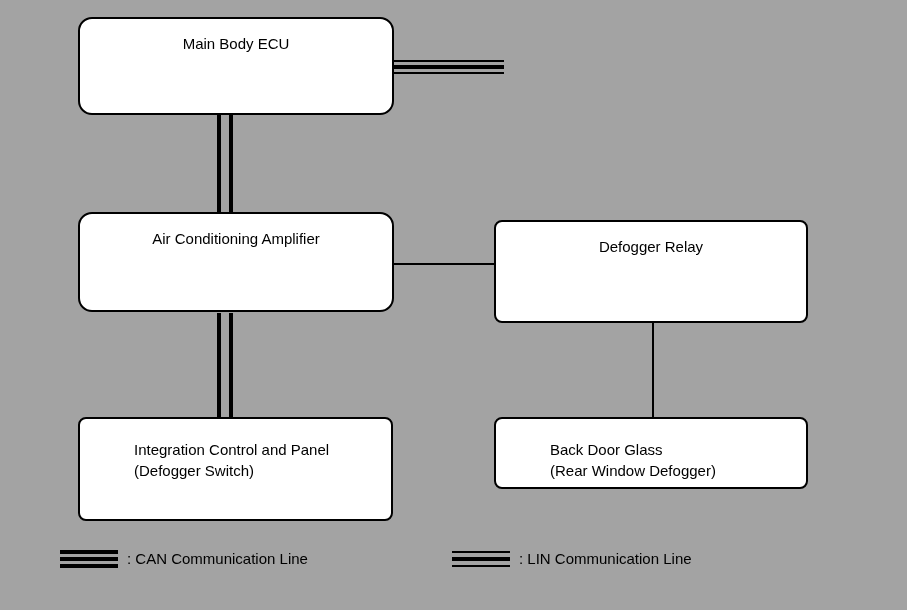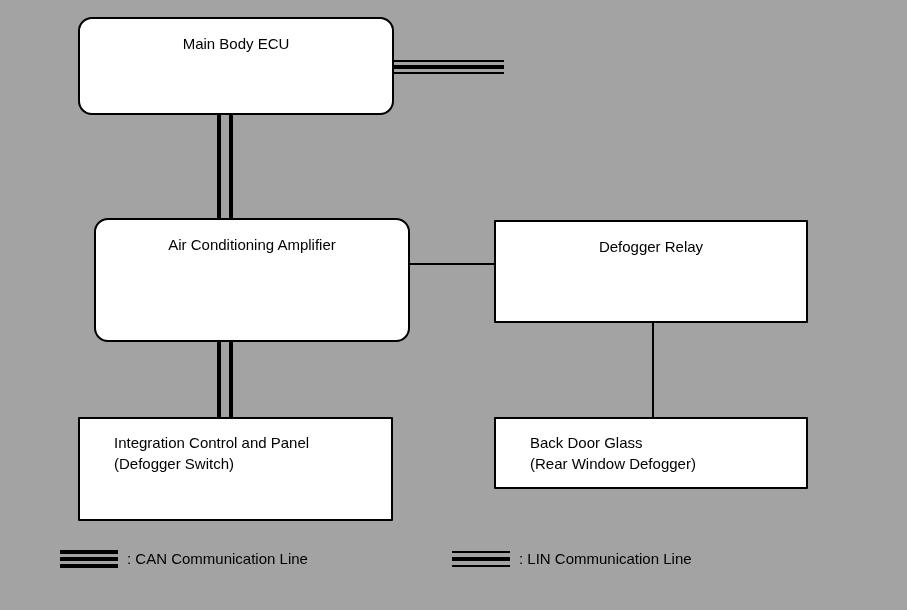--- a/index.html
+++ b/index.html
@@ -18,33 +18,33 @@
 
   
   .node {
     position: absolute;
     box-sizing: border-box;
     border: 2px solid #000000;
     background: #ffffff;
     z-index: 3;
   }
   .node.rounded { border-radius: 14px; }
-  .node.square  { border-radius: 1px; }
+  .node.square  { border-radius: 8px; }
 
   .node-label {
     position: absolute;
     left: 0;
     right: 0;
     font-size: 15px;
     color: #000000;
     line-height: 21px;
     white-space: pre-line;
   }
   .label-center { text-align: center; top: 14px; }
-  .label-left   { text-align: left; top: 13px; padding-left: 34px; }
+  .label-left   { text-align: left; top: 20px; padding-left: 54px; }
 
   
   .wire {
     position: absolute;
     background: #000000;
     z-index: 1;
   }
   .wire-h { height: 2px; }
   .wire-v { width: 2px; }
 
@@ -135,21 +135,21 @@
 
   <div class="wire wire-h" style="left:388px; top:263px; width:116px;"></div>
 
   <div class="wire wire-v" style="left:652px; top:319px; height:102px;"></div>
 
   <div class="node rounded" style="left:78px; top:17px; width:316px; height:98px;">
     <div class="node-label label-center">Main Body ECU</div>
   </div>
 
 
-  <div class="node rounded" style="left:78px; top:218px; width:316px; height:124px;margin-left:16px;">
+  <div class="node rounded" style="left:78px; top:212px; width:316px; height:100px;">
     <div class="node-label label-center">Air Conditioning Amplifier</div>
   </div>
 
   <div class="node square" style="left:494px; top:220px; width:314px; height:103px;">
     <div class="node-label label-center">Defogger Relay</div>
   </div>
 
   <div class="node square" style="left:78px; top:417px; width:315px; height:104px;">
     <div class="node-label label-left">Integration Control and Panel
 (Defogger Switch)</div>

